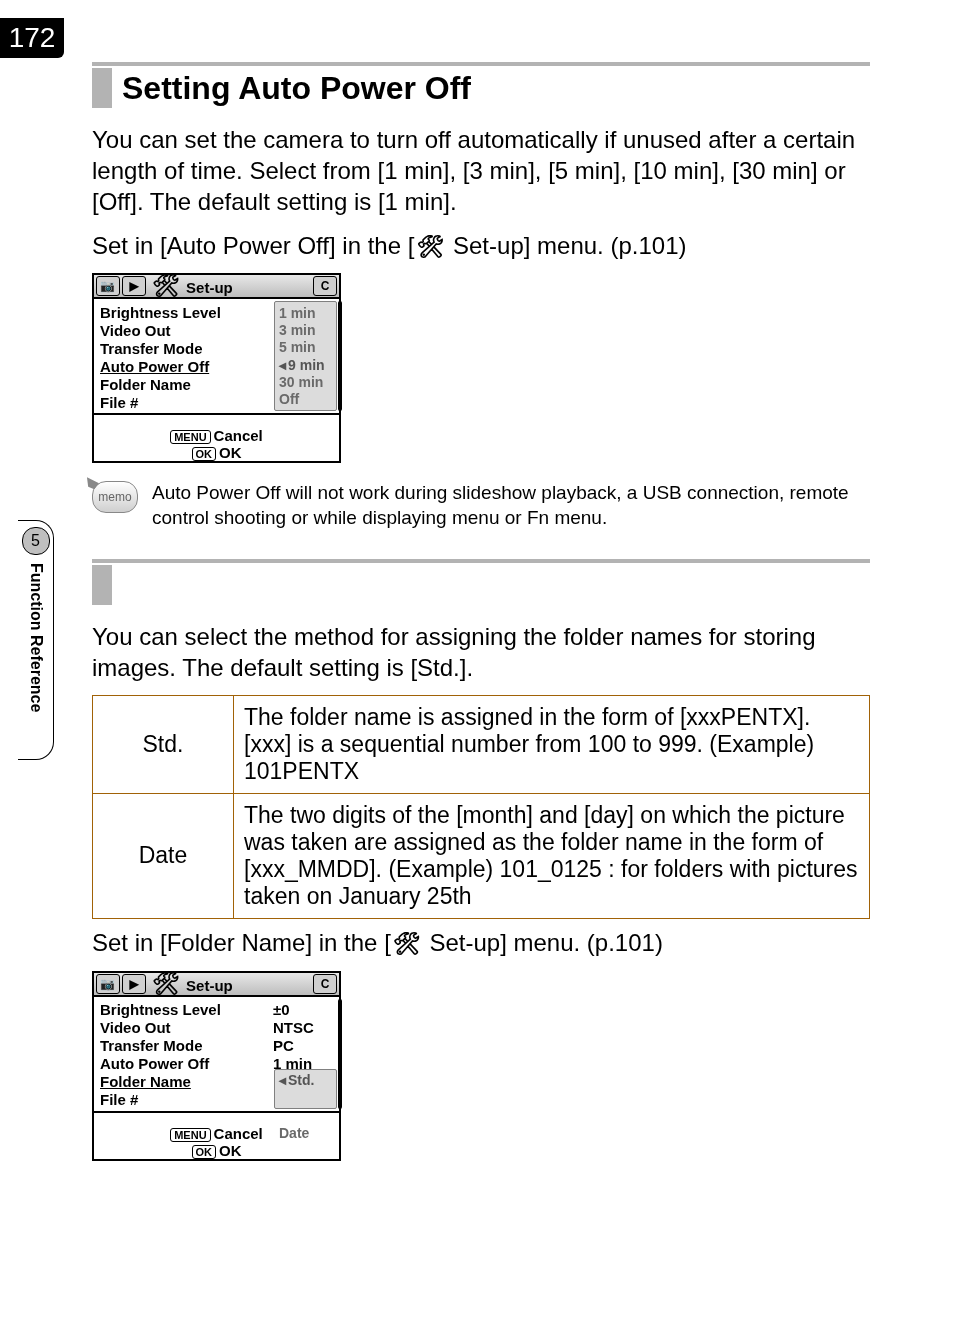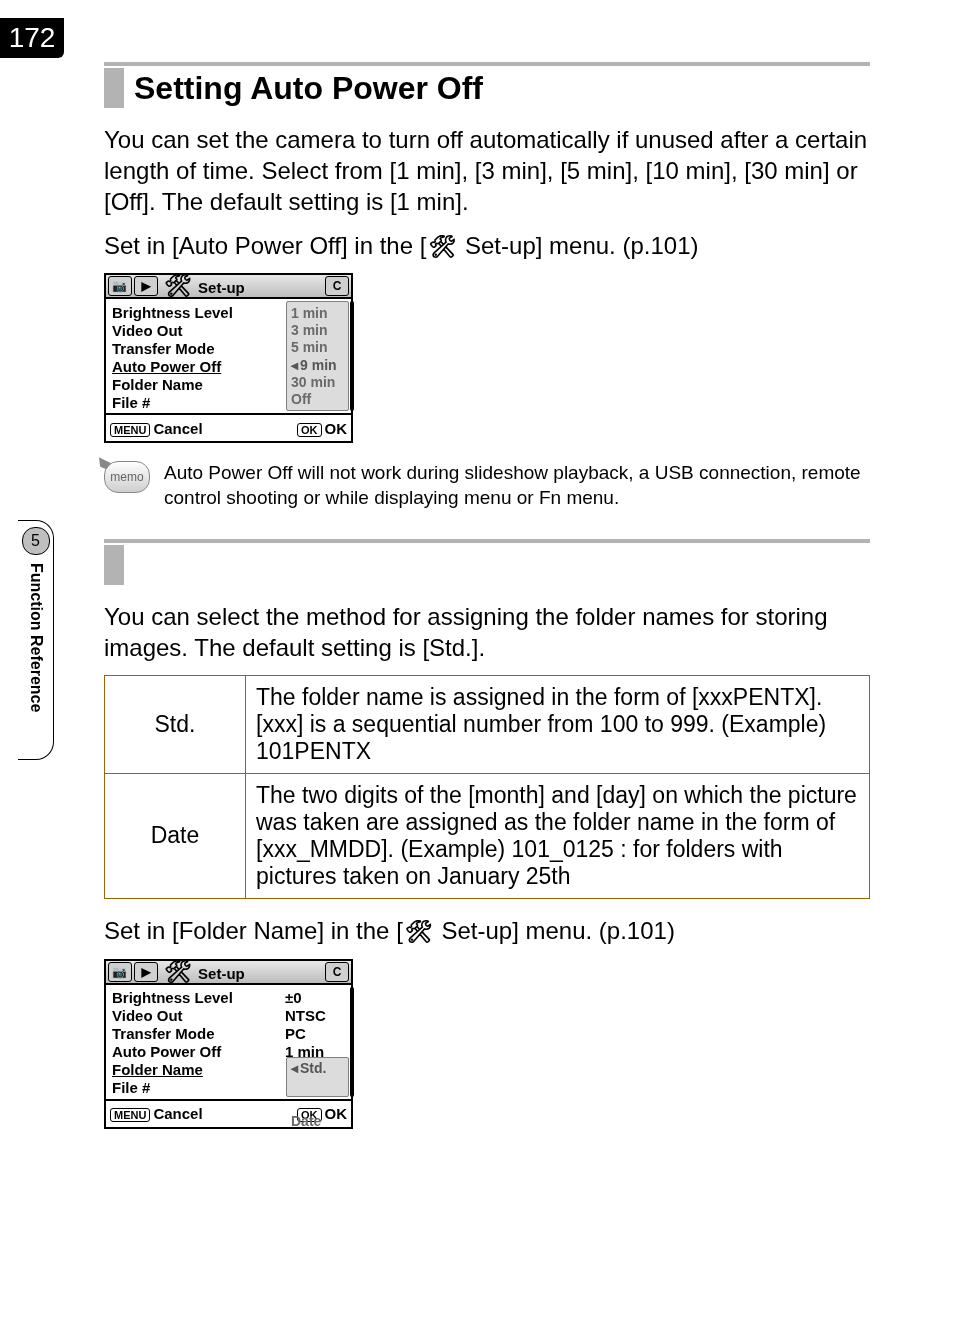--- a/index.html
+++ b/index.html
@@ -25,21 +25,21 @@
     color: #fff;
     font-size: 28px;
     font-weight: 400;
     display: flex;
     align-items: center;
     justify-content: center;
     border-bottom-right-radius: 6px;
   }
   .content {
     position: absolute;
-    left: 104px;
+    left: 92px;
     right: 84px;
     top: 62px;
   }
   .section-heading {
     display: flex;
     align-items: center;
     margin-bottom: 16px;
   }
   .section-heading-bar {
     width: 20px;
@@ -156,22 +156,23 @@
     bottom: 2px;
     width: 4px;
     background: #000;
     border-radius: 2px;
   }
   .menu-footer {
     border-top: 2px solid #000;
     display: flex;
     justify-content: space-between;
     align-items: center;
-    padding: 2px 4px;
+    padding: 12px 4px;
     height: 22px;
+    flex-direction: column;
   }
   .key-chip {
     display: inline-block;
     border: 1.5px solid #000;
     border-radius: 3px;
     font-size: 11px;
     padding: 0 3px;
     margin-right: 3px;
     font-weight: bold;
   }
@@ -347,21 +348,21 @@
         <td class="hdr">Std.</td>
         <td>The folder name is assigned in the form of [xxxPENTX]. [xxx] is a sequential number from 100 to 999. (Example) 101PENTX</td>
       </tr>
       <tr>
         <td class="hdr">Date</td>
         <td>The two digits of the [month] and [day] on which the picture was taken are assigned as the folder name in the form of [xxx_MMDD]. (Example) 101_0125 : for folders with pictures taken on January 25th</td>
       </tr>
     </tbody>
       </table>
 
-    <p class="body" style="margin-top:16px">
+    <p class="body" style="margin-top:8px">
       <span>Set in [Folder Name] in the [</span><span class="tool-icon">🛠</span><span> Set-up] menu. (p.101)</span>
     </p>
 
     <div class="menu-box">
       <div class="menu-tabbar">
         <span class="tab-chip inactive">📷</span>
         <span class="tab-chip inactive">▶</span>
         <span style="margin-left:4px;font-weight:bold"><span class="tool-icon">🛠</span> <span>Set-up</span></span>
         <span class="tab-chip right-chip">C</span>
       </div>

